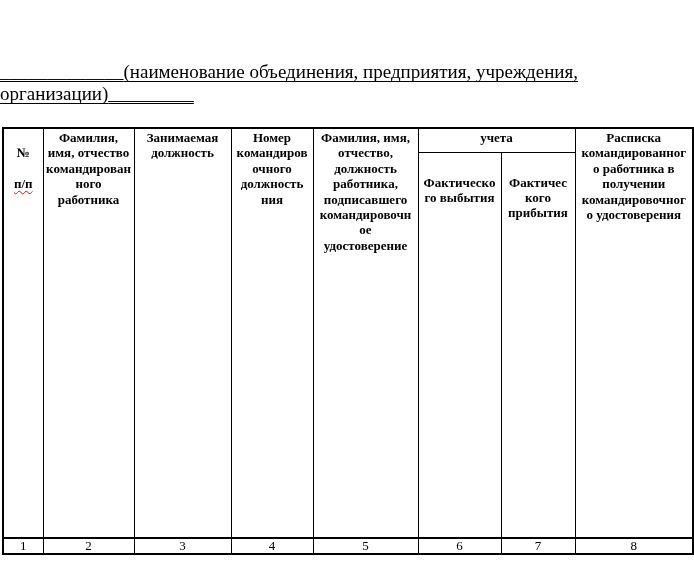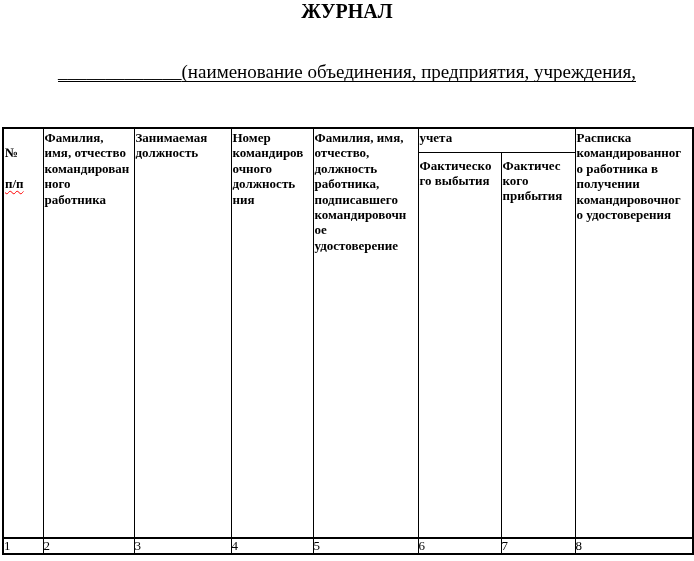--- a/index.html
+++ b/index.html
@@ -23,21 +23,21 @@
     text-align: center;
     font-size: 20px;
     font-weight: bold;
     line-height: 21px;
   }
   .org-block {
     position: absolute;
     top: 61px;
     left: 0;
     width: 636px;
-    text-align: right;
+    text-align: left;
     font-size: 19px;
     line-height: 22px;
   }
   .org-line {
     text-decoration: underline;
     text-decoration-thickness: 1px;
     text-underline-offset: 3px;
     text-decoration-skip-ink: none;
   }
   table.journal {
@@ -45,40 +45,40 @@
     left: 2px;
     top: 127px;
     width: 690px;
     border-collapse: collapse;
     table-layout: fixed;
     border: 2px solid #000000;
   }
   table.journal td {
     border: 1px solid #000000;
     vertical-align: top;
-    text-align: left;
+    text-align: center;
     font-size: 13px;
     font-weight: bold;
     line-height: 15.4px;
     padding: 1px 1px 0 1px;
     white-space: pre-line;
     overflow: hidden;
   }
   col.c1 { width: 40px; }
   col.c2 { width: 91px; }
   col.c3 { width: 97px; }
   col.c4 { width: 82px; }
   col.c5 { width: 105px; }
   col.c6 { width: 83px; }
   col.c7 { width: 74px; }
   col.c8 { width: 118px; }
   tr.r1 { height: 24px; }
   tr.r2 { height: 386px; }
   tr.r3 { height: 16px; }
-  tr.r2 td { padding-top: 5px; }
+  tr.r2 td { padding-top: 22px; }
   tr.r3 td {
     border-top: 2px solid #000000;
     font-weight: normal;
     font-size: 13px;
     line-height: 14px;
     padding: 0;
     vertical-align: middle;
     white-space: normal;
   }
   .squiggle {
@@ -89,25 +89,25 @@
     text-underline-offset: 2px;
     text-decoration-skip-ink: none;
   }
 </style>
 </head>
 <body>
 
 <div>
 
   <div class="doc-title">
-    <div>ЖУРНАЛ</div>
   </div>
 
   <div class="org-block">
     <div class="org-line"><span>_____________</span><span>(наименование объединения, предприятия, учреждения,</span></div>
+    <div class="org-line"><span>организации)</span><span>_________</span></div>
   </div>
 
   <table class="journal">
     <colgroup>
       <col class="c1">
         <col class="c2">
         <col class="c3">
         <col class="c4">
       <col class="c5">
         <col class="c6">

